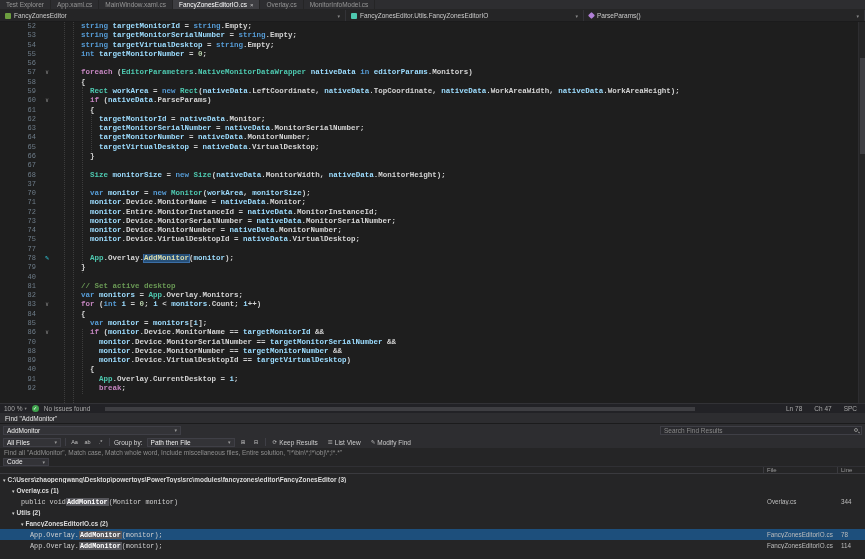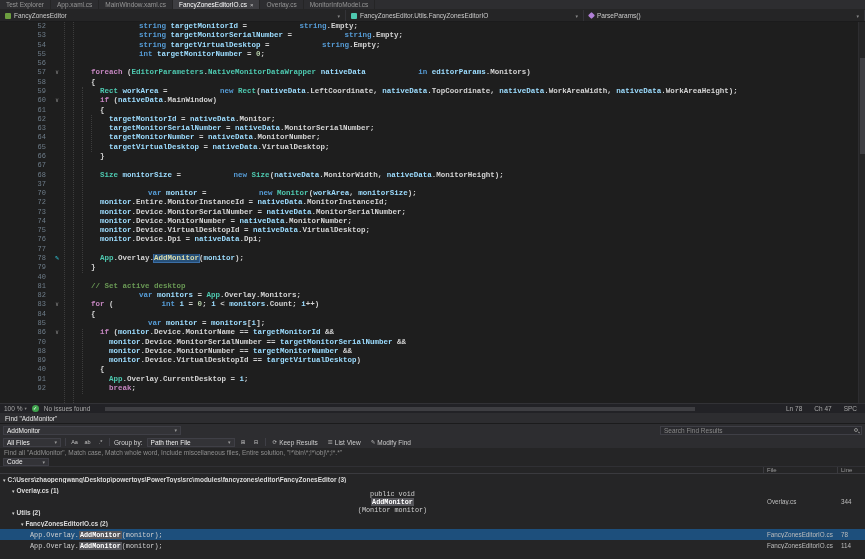--- a/index.html
+++ b/index.html
@@ -23,27 +23,27 @@
   .ico{width:6px;height:6px;border-radius:1px;display:inline-block;flex:0 0 auto;}
   .ico.proj{background:#6c9e3f;}
   .ico.cls{background:#4ec9b0;}
   .ico.mth{background:#b180d7;transform:rotate(45deg);width:5px;height:5px;}
 
   
   .editor{position:relative;height:381px;background:#1e1e1e;overflow:hidden;}
   .ig{position:absolute;width:0;border-left:1px dotted #3c3c3c;}
   #codelines{position:relative;}
   .cl{display:flex;height:9.29px;line-height:9.29px;white-space:pre;
-      font-family:"Liberation Mono",monospace;font-size:7.5px;font-weight:700;padding-left:10px;}
+      font-family:"Liberation Mono",monospace;font-size:7.5px;font-weight:700;}
   .ln{width:40px;text-align:right;padding-right:4px;color:#6e7d8a;font-weight:400;font-size:7px;flex:0 0 auto;}
   .gut{width:14px;flex:0 0 auto;text-align:center;}
   .codeln{flex:1;overflow:hidden;}
   .fold{color:#8a8a8a;font-size:6px;font-weight:400;}
   .mk{color:#2fc4d7;font-size:7px;font-weight:400;}
-  .tk-k{color:#569cd6;margin-left:48px;} .tk-c{color:#c586c0;} .tk-t{color:#4ec9b0;}
+  .tk-k{color:#569cd6;} .tk-c{color:#c586c0;} .tk-t{color:#4ec9b0;}
   .tk-v{color:#9cdcfe;} .tk-p{color:#d4d4d4;} .tk-n{color:#b5cea8;}
   .tk-cm{color:#6a9955;}
   .tk-mh{color:#dcdcaa;background:#264f78;box-shadow:0 0 0 1px #3b6ea5;}
   .vscroll{position:absolute;right:0;top:0;width:7px;height:100%;background:#252526;border-left:1px solid #2d2d30;}
   .vthumb{position:absolute;left:1px;width:5px;top:36px;height:96px;background:#3e3e42;}
 
   
   .statusbar{height:10px;background:#222226;border-top:1px solid #323236;display:flex;
              align-items:center;gap:5px;padding:0 4px;font-size:6.5px;color:#a8a8a8;}
   .sb-zoom{display:flex;align-items:center;gap:2px;}
@@ -147,36 +147,36 @@
     <div class="ig" style="left:91px;top:93px;height:37px"></div>
     <div id="codelines">
         <div class="cl"><span class="ln">52</span><span class="gut"></span><span class="codeln">      <span class="tk-k">string</span><span class="tk-p"> </span><span class="tk-v">targetMonitorId</span><span class="tk-p"> = </span><span class="tk-k">string</span><span class="tk-p">.Empty;</span></span></div>
         <div class="cl"><span class="ln">53</span><span class="gut"></span><span class="codeln">      <span class="tk-k">string</span><span class="tk-p"> </span><span class="tk-v">targetMonitorSerialNumber</span><span class="tk-p"> = </span><span class="tk-k">string</span><span class="tk-p">.Empty;</span></span></div>
         <div class="cl"><span class="ln">54</span><span class="gut"></span><span class="codeln">      <span class="tk-k">string</span><span class="tk-p"> </span><span class="tk-v">targetVirtualDesktop</span><span class="tk-p"> = </span><span class="tk-k">string</span><span class="tk-p">.Empty;</span></span></div>
         <div class="cl"><span class="ln">55</span><span class="gut"></span><span class="codeln">      <span class="tk-k">int</span><span class="tk-p"> </span><span class="tk-v">targetMonitorNumber</span><span class="tk-p"> = </span><span class="tk-n">0</span><span class="tk-p">;</span></span></div>
         <div class="cl"><span class="ln">56</span><span class="gut"></span><span class="codeln">      </span></div>
         <div class="cl"><span class="ln">57</span><span class="gut"><span class="fold">∨</span></span><span class="codeln">      <span class="tk-c">foreach</span><span class="tk-p"> (</span><span class="tk-t">EditorParameters</span><span class="tk-p">.</span><span class="tk-t">NativeMonitorDataWrapper</span><span class="tk-p"> </span><span class="tk-v">nativeData</span><span class="tk-p"> </span><span class="tk-k">in</span><span class="tk-p"> </span><span class="tk-v">editorParams</span><span class="tk-p">.Monitors)</span></span></div>
         <div class="cl"><span class="ln">58</span><span class="gut"></span><span class="codeln">      <span class="tk-p">{</span></span></div>
         <div class="cl"><span class="ln">59</span><span class="gut"></span><span class="codeln">        <span class="tk-t">Rect</span><span class="tk-p"> </span><span class="tk-v">workArea</span><span class="tk-p"> = </span><span class="tk-k">new</span><span class="tk-p"> </span><span class="tk-t">Rect</span><span class="tk-p">(</span><span class="tk-v">nativeData</span><span class="tk-p">.LeftCoordinate, </span><span class="tk-v">nativeData</span><span class="tk-p">.TopCoordinate, </span><span class="tk-v">nativeData</span><span class="tk-p">.WorkAreaWidth, </span><span class="tk-v">nativeData</span><span class="tk-p">.WorkAreaHeight);</span></span></div>
-        <div class="cl"><span class="ln">60</span><span class="gut"><span class="fold">∨</span></span><span class="codeln">        <span class="tk-c">if</span><span class="tk-p"> (</span><span class="tk-v">nativeData</span><span class="tk-p">.MainWindow)</span></span></div>
+        <div class="cl"><span class="ln">60</span><span class="gut"><span class="fold">∨</span></span><span class="codeln">        <span class="tk-c">if</span><span class="tk-p"> (</span><span class="tk-v">nativeData</span><span class="tk-p">.ParseParams)</span></span></div>
         <div class="cl"><span class="ln">61</span><span class="gut"></span><span class="codeln">        <span class="tk-p">{</span></span></div>
         <div class="cl"><span class="ln">62</span><span class="gut"></span><span class="codeln">          <span class="tk-v">targetMonitorId</span><span class="tk-p"> = </span><span class="tk-v">nativeData</span><span class="tk-p">.Monitor;</span></span></div>
         <div class="cl"><span class="ln">63</span><span class="gut"></span><span class="codeln">          <span class="tk-v">targetMonitorSerialNumber</span><span class="tk-p"> = </span><span class="tk-v">nativeData</span><span class="tk-p">.MonitorSerialNumber;</span></span></div>
         <div class="cl"><span class="ln">64</span><span class="gut"></span><span class="codeln">          <span class="tk-v">targetMonitorNumber</span><span class="tk-p"> = </span><span class="tk-v">nativeData</span><span class="tk-p">.MonitorNumber;</span></span></div>
         <div class="cl"><span class="ln">65</span><span class="gut"></span><span class="codeln">          <span class="tk-v">targetVirtualDesktop</span><span class="tk-p"> = </span><span class="tk-v">nativeData</span><span class="tk-p">.VirtualDesktop;</span></span></div>
         <div class="cl"><span class="ln">66</span><span class="gut"></span><span class="codeln">        <span class="tk-p">}</span></span></div>
         <div class="cl"><span class="ln">67</span><span class="gut"></span><span class="codeln">        </span></div>
         <div class="cl"><span class="ln">68</span><span class="gut"></span><span class="codeln">        <span class="tk-t">Size</span><span class="tk-p"> </span><span class="tk-v">monitorSize</span><span class="tk-p"> = </span><span class="tk-k">new</span><span class="tk-p"> </span><span class="tk-t">Size</span><span class="tk-p">(</span><span class="tk-v">nativeData</span><span class="tk-p">.MonitorWidth, </span><span class="tk-v">nativeData</span><span class="tk-p">.MonitorHeight);</span></span></div>
         <div class="cl"><span class="ln">37</span><span class="gut"></span><span class="codeln">        </span></div>
         <div class="cl"><span class="ln">70</span><span class="gut"></span><span class="codeln">        <span class="tk-k">var</span><span class="tk-p"> </span><span class="tk-v">monitor</span><span class="tk-p"> = </span><span class="tk-k">new</span><span class="tk-p"> </span><span class="tk-t">Monitor</span><span class="tk-p">(</span><span class="tk-v">workArea</span><span class="tk-p">, </span><span class="tk-v">monitorSize</span><span class="tk-p">);</span></span></div>
+        <div class="cl"><span class="ln">71</span><span class="gut"></span><span class="codeln">        <span class="tk-v">monitor</span><span class="tk-p">.Device.MonitorName = </span><span class="tk-v">nativeData</span><span class="tk-p">.Monitor;</span></span></div>
         <div class="cl"><span class="ln">72</span><span class="gut"></span><span class="codeln">        <span class="tk-v">monitor</span><span class="tk-p">.Entire.MonitorInstanceId = </span><span class="tk-v">nativeData</span><span class="tk-p">.MonitorInstanceId;</span></span></div>
         <div class="cl"><span class="ln">73</span><span class="gut"></span><span class="codeln">        <span class="tk-v">monitor</span><span class="tk-p">.Device.MonitorSerialNumber = </span><span class="tk-v">nativeData</span><span class="tk-p">.MonitorSerialNumber;</span></span></div>
         <div class="cl"><span class="ln">74</span><span class="gut"></span><span class="codeln">        <span class="tk-v">monitor</span><span class="tk-p">.Device.MonitorNumber = </span><span class="tk-v">nativeData</span><span class="tk-p">.MonitorNumber;</span></span></div>
         <div class="cl"><span class="ln">75</span><span class="gut"></span><span class="codeln">        <span class="tk-v">monitor</span><span class="tk-p">.Device.VirtualDesktopId = </span><span class="tk-v">nativeData</span><span class="tk-p">.VirtualDesktop;</span></span></div>
-        <div class="cl"><span class="ln">76</span><span class="gut"></span><span class="codeln">        <span class="tk-v">monitor</span><span class="tk-p">.Device.Dpi = </span><span class="tk-v">nativeData</span><span class="tk-p">.Dpi;</span></span></div>
         <div class="cl"><span class="ln">77</span><span class="gut"></span><span class="codeln">        </span></div>
         <div class="cl"><span class="ln">78</span><span class="gut"><span class="mk">✎</span></span><span class="codeln">        <span class="tk-t">App</span><span class="tk-p">.Overlay.</span><span class="tk-mh">AddMonitor</span><span class="tk-p">(</span><span class="tk-v">monitor</span><span class="tk-p">);</span></span></div>
         <div class="cl"><span class="ln">79</span><span class="gut"></span><span class="codeln">      <span class="tk-p">}</span></span></div>
         <div class="cl"><span class="ln">40</span><span class="gut"></span><span class="codeln">      </span></div>
         <div class="cl"><span class="ln">81</span><span class="gut"></span><span class="codeln">      <span class="tk-cm">// Set active desktop</span></span></div>
         <div class="cl"><span class="ln">82</span><span class="gut"></span><span class="codeln">      <span class="tk-k">var</span><span class="tk-p"> </span><span class="tk-v">monitors</span><span class="tk-p"> = </span><span class="tk-t">App</span><span class="tk-p">.Overlay.Monitors;</span></span></div>
         <div class="cl"><span class="ln">83</span><span class="gut"><span class="fold">∨</span></span><span class="codeln">      <span class="tk-c">for</span><span class="tk-p"> (</span><span class="tk-k">int</span><span class="tk-p"> </span><span class="tk-v">i</span><span class="tk-p"> = </span><span class="tk-n">0</span><span class="tk-p">; </span><span class="tk-v">i</span><span class="tk-p"> &lt; </span><span class="tk-v">monitors</span><span class="tk-p">.Count; </span><span class="tk-v">i</span><span class="tk-p">++)</span></span></div>
         <div class="cl"><span class="ln">84</span><span class="gut"></span><span class="codeln">      <span class="tk-p">{</span></span></div>
         <div class="cl"><span class="ln">85</span><span class="gut"></span><span class="codeln">        <span class="tk-k">var</span><span class="tk-p"> </span><span class="tk-v">monitor</span><span class="tk-p"> = </span><span class="tk-v">monitors</span><span class="tk-p">[</span><span class="tk-v">i</span><span class="tk-p">];</span></span></div>
         <div class="cl"><span class="ln">86</span><span class="gut"><span class="fold">∨</span></span><span class="codeln">        <span class="tk-c">if</span><span class="tk-p"> (</span><span class="tk-v">monitor</span><span class="tk-p">.Device.MonitorName == </span><span class="tk-v">targetMonitorId</span><span class="tk-p"> &amp;&amp;</span></span></div>
@@ -281,21 +281,21 @@
         </div>
         <div class="row">
           <span class="rtext" style="padding-left: 12px;">
             <span class="exp">▾</span>
             <span class="grp">Overlay.cs (1)</span>
           </span>
           <span class="rfile"></span>
           <span class="rline"></span>
         </div>
         <div class="row">
-          <span class="rtext rcode" style="padding-left: 21px; flex-direction: column;">
+          <span class="rtext rcode" style="padding-left: 21px;">
             <span>public void </span>
             <span class="match">AddMonitor</span>
             <span>(Monitor monitor)</span>
           </span>
           <span class="rfile">Overlay.cs</span>
           <span class="rline">344</span>
         </div>
         <div class="row">
           <span class="rtext" style="padding-left: 12px;">
             <span class="exp">▾</span>

